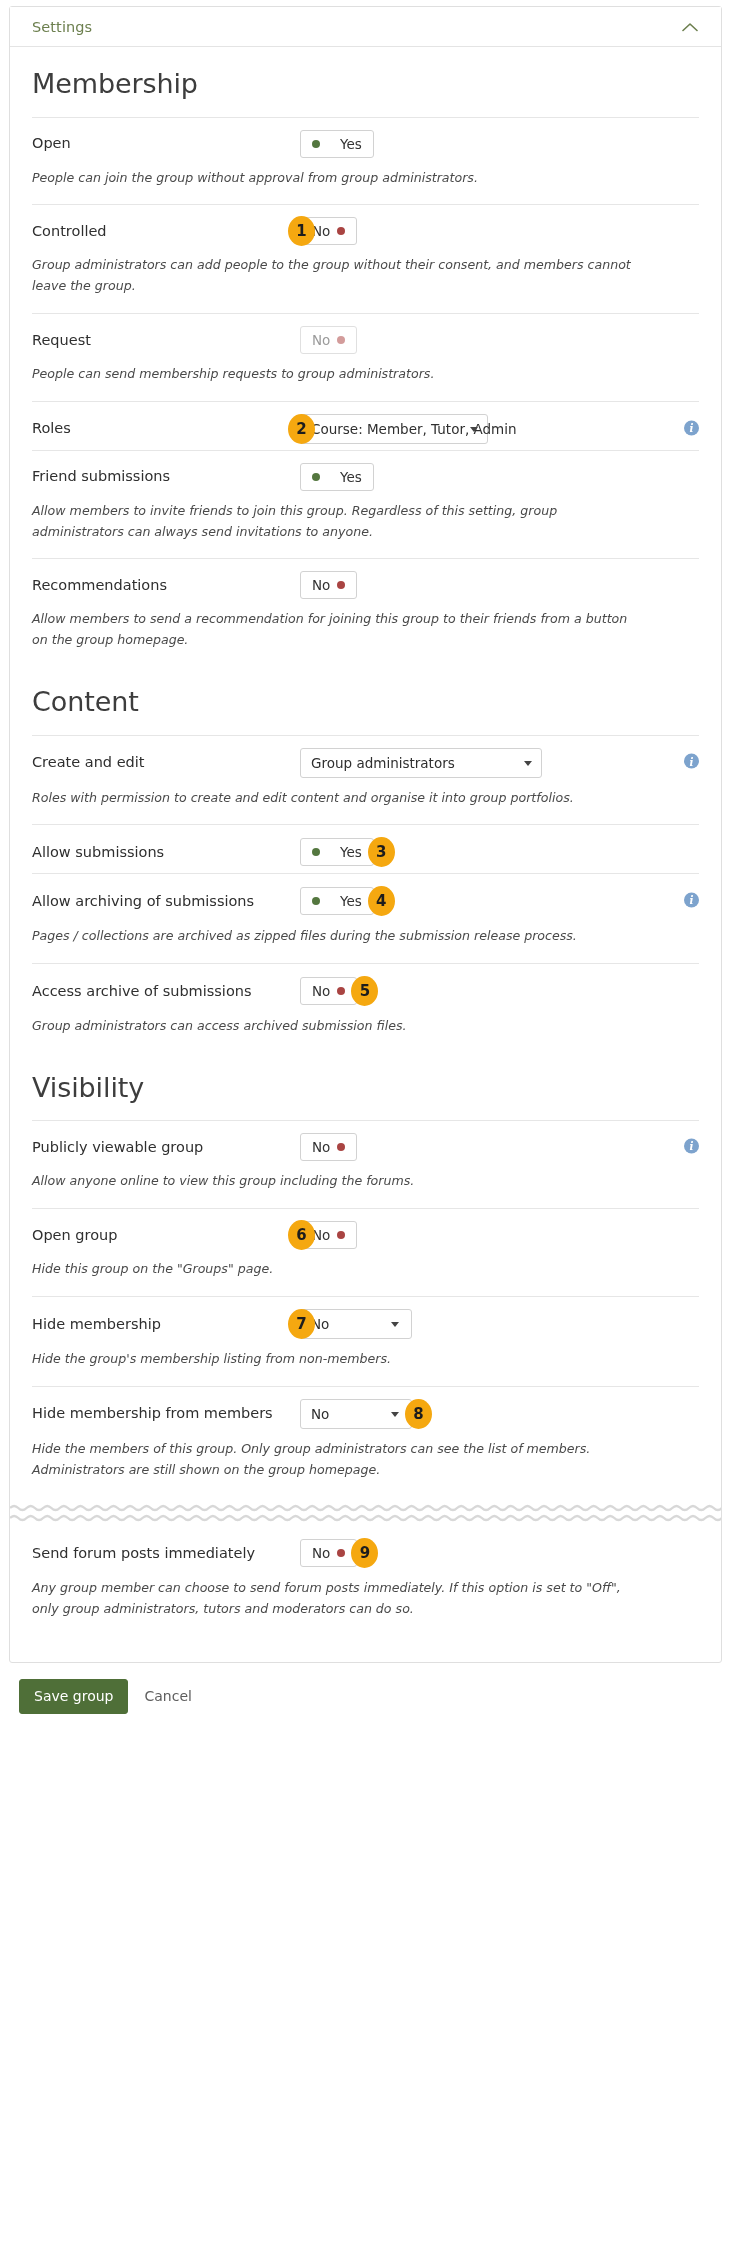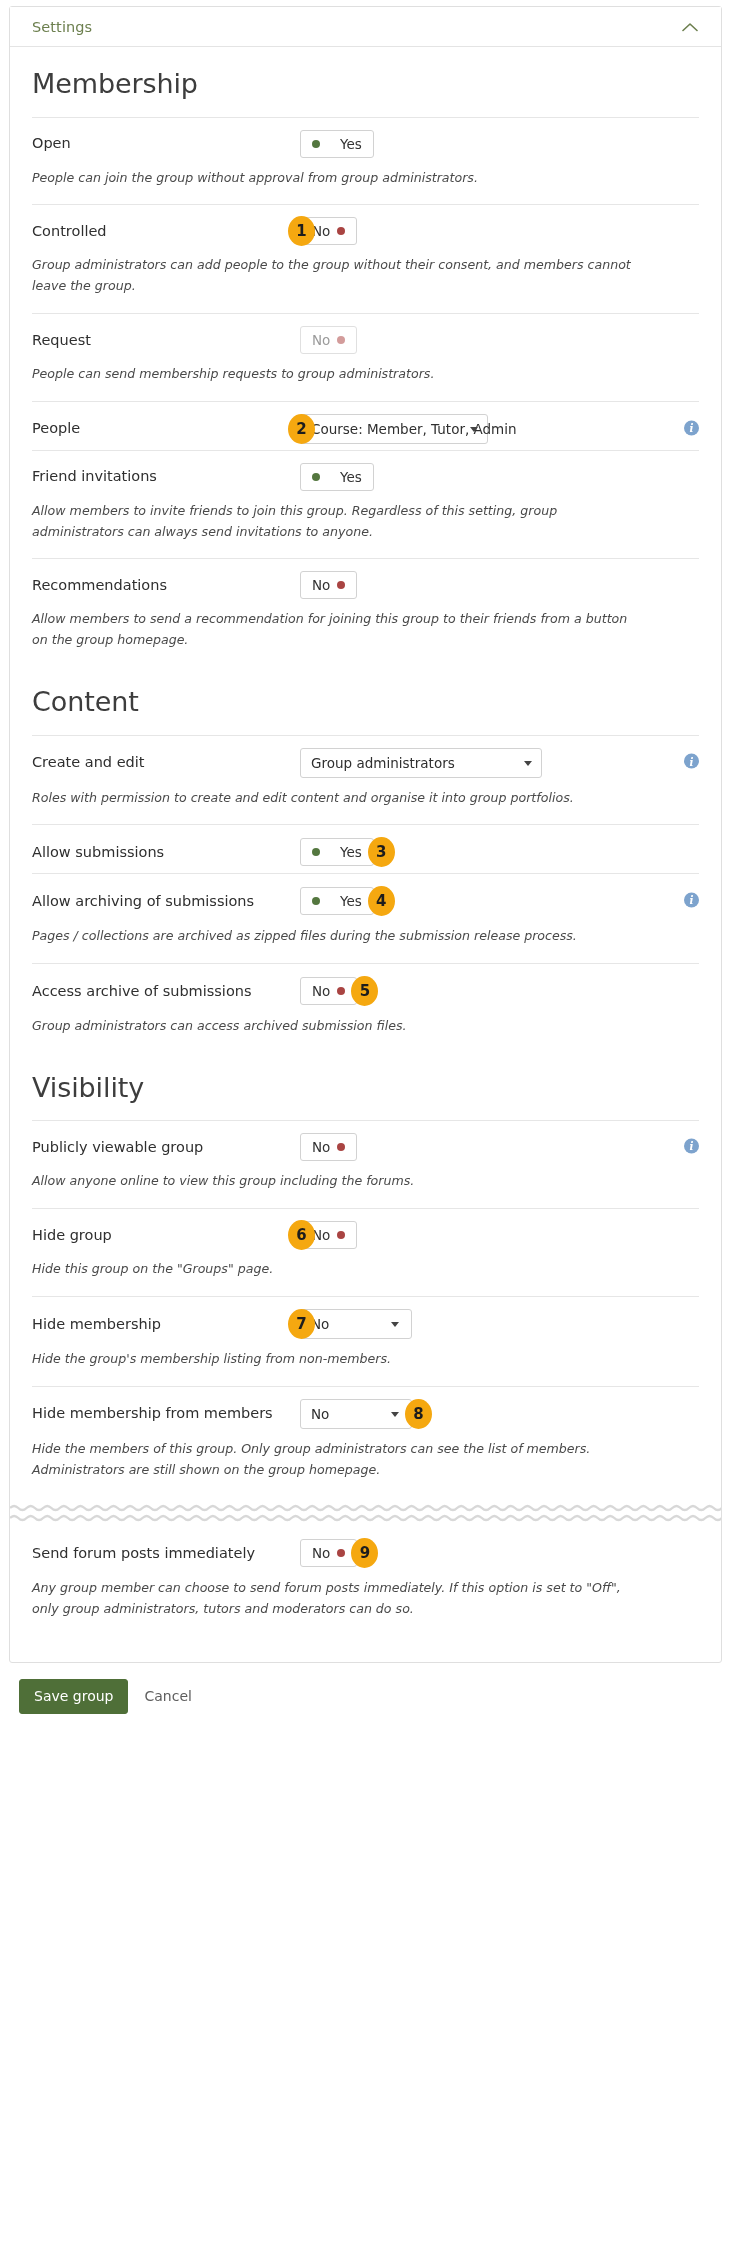--- a/index.html
+++ b/index.html
@@ -260,35 +260,35 @@
                 <span>No</span>
                 <span class="dot"></span>
               </div>
             </div>
           </div>
           <div class="f-help">People can send membership requests to group administrators.</div>
         </div>
         <div class="rule"></div>
         <div class="field">
           <div class="field-main">
-            <div class="f-label">People</div>
+            <div class="f-label">Roles</div>
             <div class="f-control">
               <div class="badge" style="left: -12px;">2</div>
               <div class="sel w-roles">
                 <span>Course: Member, Tutor, Admin</span>
                 <span class="caret"></span>
               </div>
             </div>
             <div class="info-slot"><span class="info">i</span></div>
           </div>
         </div>
         <div class="rule"></div>
         <div class="field">
           <div class="field-main">
-            <div class="f-label">Friend invitations</div>
+            <div class="f-label">Friend submissions</div>
             <div class="f-control">
               <div class="sw on">
                 <span>Yes</span>
                 <span class="dot"></span>
               </div>
             </div>
           </div>
           <div class="f-help">Allow members to invite friends to join this group. Regardless of this setting, group administrators can always send invitations to anyone.</div>
         </div>
         <div class="rule"></div>
@@ -372,21 +372,21 @@
                 <span class="dot"></span>
               </div>
             </div>
             <div class="info-slot"><span class="info">i</span></div>
           </div>
           <div class="f-help">Allow anyone online to view this group including the forums.</div>
         </div>
         <div class="rule"></div>
         <div class="field">
           <div class="field-main">
-            <div class="f-label">Hide group</div>
+            <div class="f-label">Open group</div>
             <div class="f-control">
               <div class="badge" style="left: -12px;">6</div>
               <div class="sw off">
                 <span>No</span>
                 <span class="dot"></span>
               </div>
             </div>
           </div>
           <div class="f-help">Hide this group on the "Groups" page.</div>
         </div>

